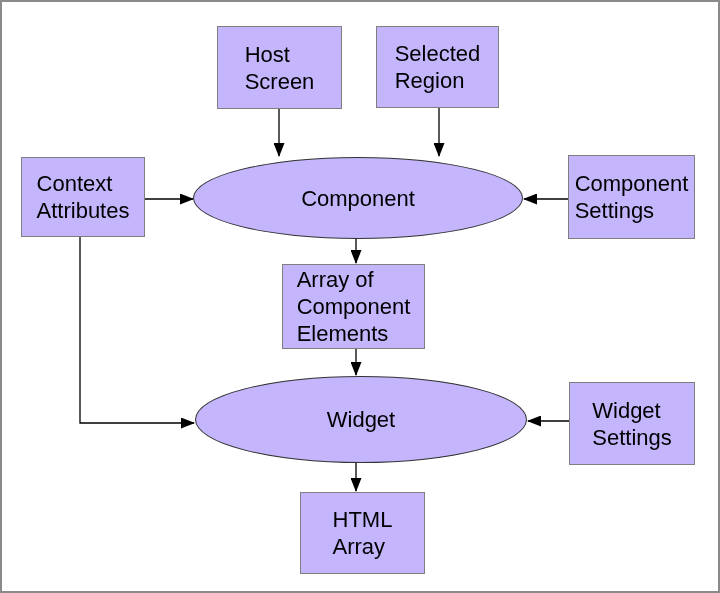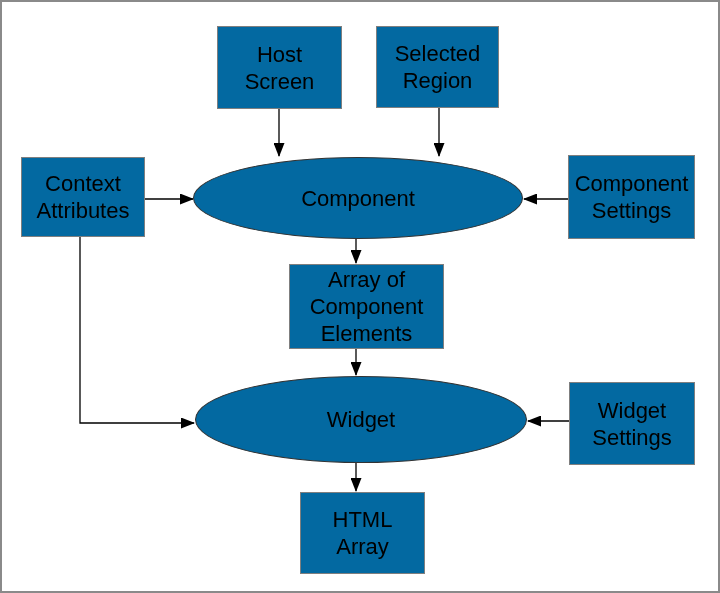--- a/index.html
+++ b/index.html
@@ -23,37 +23,36 @@
     stroke-width: 1.3;
     fill: none;
   }
   .edges .arrowhead { fill: var(--arrow, #000000); }
   .node {
     position: absolute;
     box-sizing: border-box;
     display: flex;
     align-items: center;
     justify-content: center;
-    text-align: center;
     white-space: pre-line;
     font-size: 22px;
     line-height: 27px;
     color: var(--text, #000000);
-    background: #0369a1;
+    background: #c4b5fd;
   }
   .box { border: 1px solid var(--box-border, #7f7f7f); }
   .ellipse { border: 1px solid var(--ellipse-stroke, #333333); border-radius: 50%; }
 
   
   #n-host            { left: 215px; top: 24px;  width: 125px; height: 83px; }
   #n-selected        { left: 374px; top: 24px;  width: 123px; height: 82px; }
   #n-context         { left: 19px;  top: 155px; width: 124px; height: 80px; }
   #n-component       { left: 191px; top: 155px; width: 330px; height: 82px; }
   #n-compsettings    { left: 566px; top: 153px; width: 127px; height: 84px; }
-  #n-array           { left: 287px; top: 262px; width: 155px; height: 85px; }
+  #n-array           { left: 280px; top: 262px; width: 143px; height: 85px; }
   #n-widget          { left: 193px; top: 374px; width: 332px; height: 87px; }
   #n-widgetsettings  { left: 567px; top: 380px; width: 126px; height: 83px; }
   #n-htmloutput      { left: 298px; top: 490px; width: 125px; height: 82px; }
 </style>
 </head>
 <body>
 
 <div class="canvas">
 
   <svg class="edges" viewBox="0 0 716 589" xmlns="http://www.w3.org/2000/svg">

